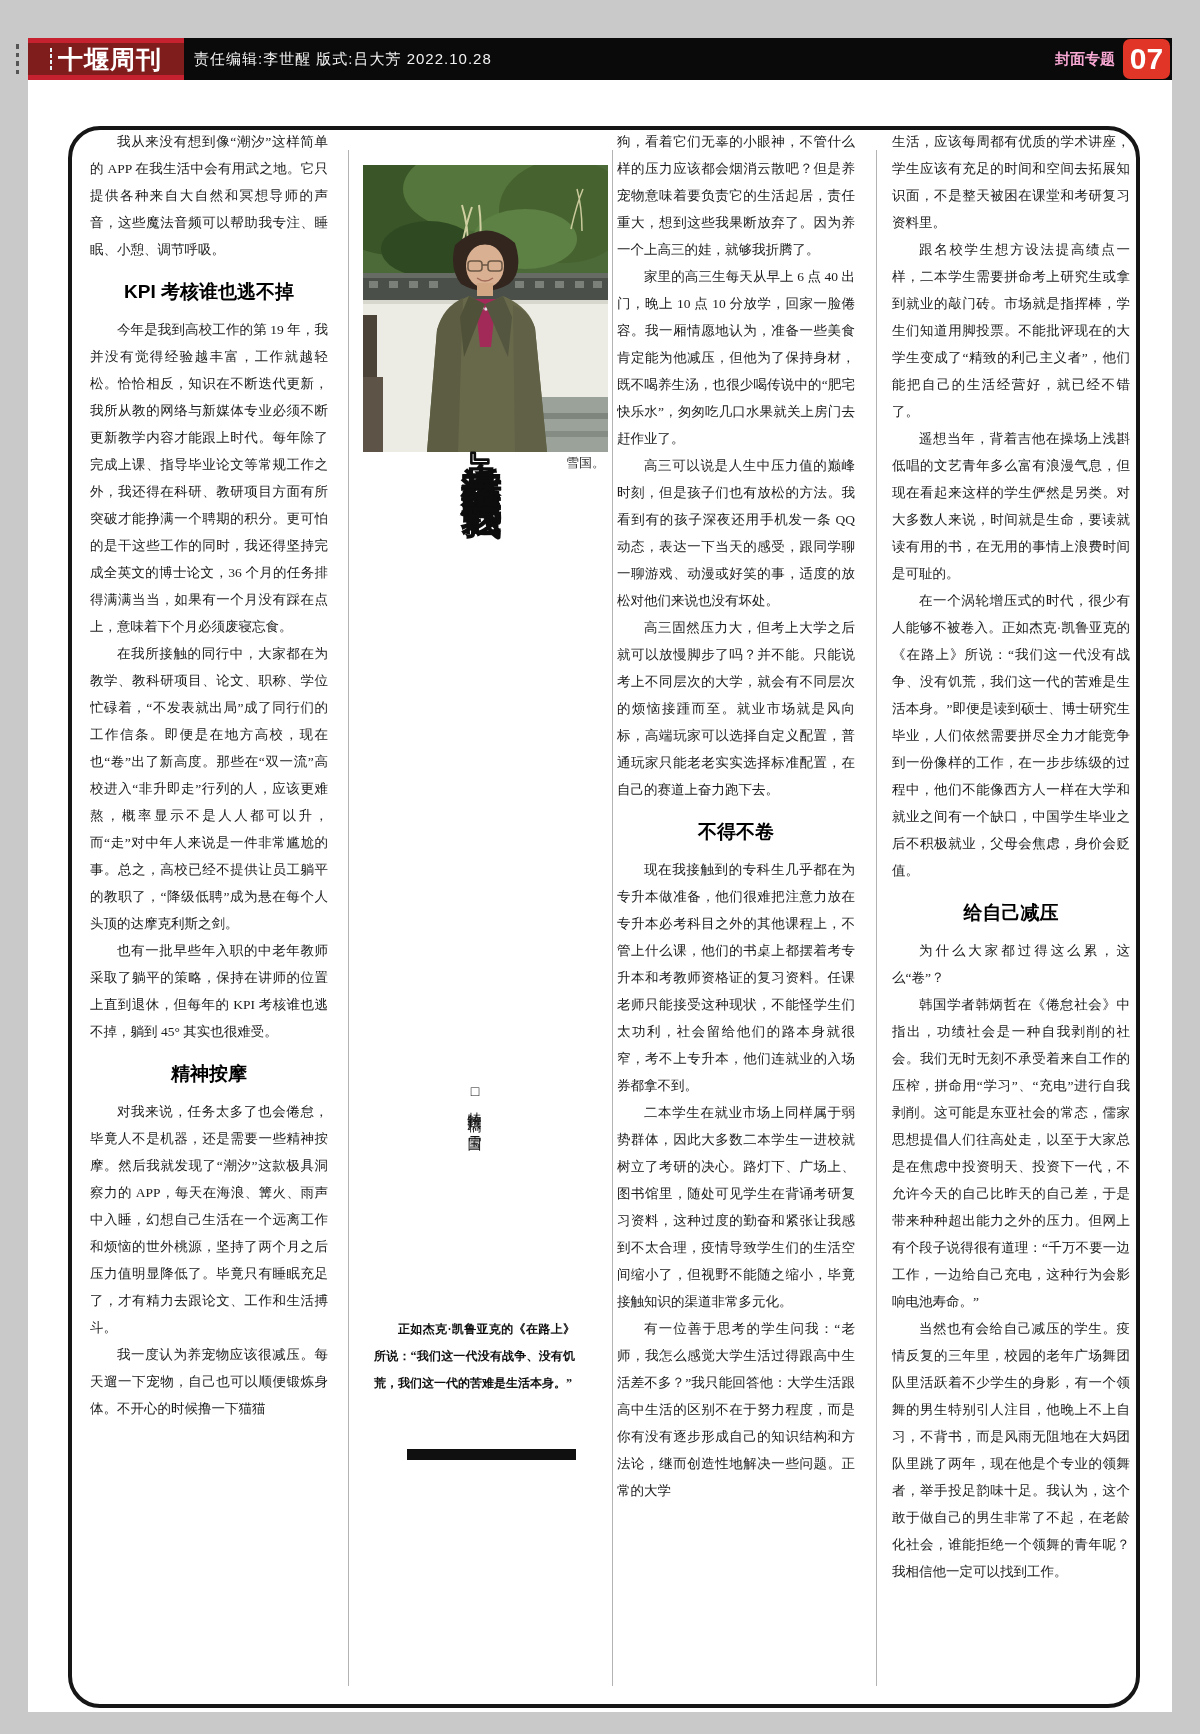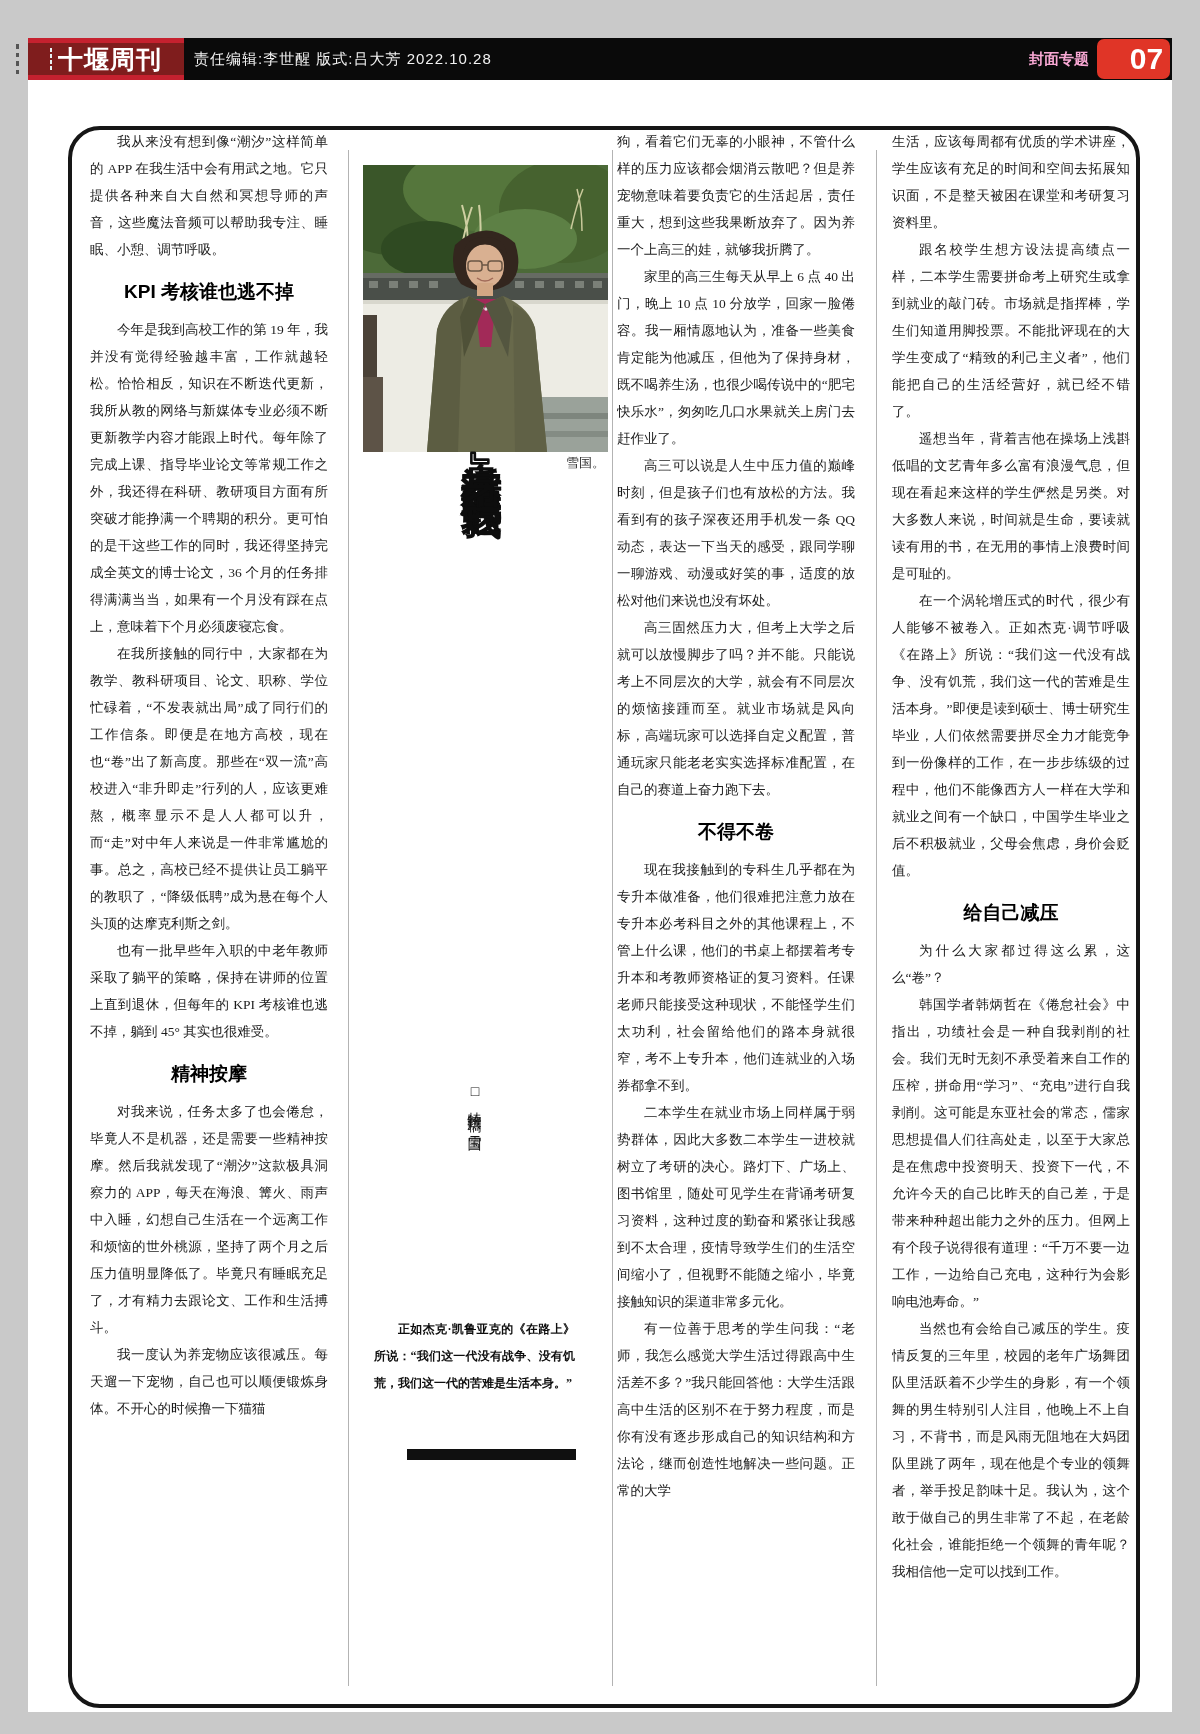--- a/index.html
+++ b/index.html
@@ -17,21 +17,21 @@
   .masthead-marks i{display:block;width:2px;height:4px;background:#e8f2f4;}
   .masthead-title{color:#fff;font-weight:700;font-size:25px;letter-spacing:1px;
     font-family:"Liberation Sans","DejaVu Sans",sans-serif;white-space:nowrap;}
   .editors{color:#f2f2f2;font-size:15px;margin-left:10px;align-self:center;
     font-family:"Liberation Sans","DejaVu Sans",sans-serif;letter-spacing:1px;}
   .header-spacer{flex:1;}
   .section-title{color:#f9a8d4;font-weight:700;font-size:15px;align-self:center;margin-right:8px;
     font-family:"Liberation Sans","DejaVu Sans",sans-serif;}
   .page-box{width:47px;margin:1px 2px 1px 0;background:#e03527;border-radius:7px;color:#fff;
     display:flex;align-items:center;justify-content:center;font-size:30px;font-weight:700;
-    font-family:"Liberation Sans","DejaVu Sans",sans-serif;padding-left:26px;}
+    font-family:"Liberation Sans","DejaVu Sans",sans-serif;}
 
   
   .frame{position:absolute;left:68px;top:126px;width:1064px;height:1574px;border:4px solid #161616;border-radius:32px;}
   .vrule{position:absolute;top:150px;width:1px;height:1536px;background:#b3b3b3;}
 
   
   .col{position:absolute;top:128px;width:238px;font-size:13.5px;line-height:27px;color:#1b1b1b;
     text-align:justify;max-height:1556px;overflow:hidden;}
   .col p{margin:0;text-indent:2em;}
   .col p.noindent{text-indent:0;}
@@ -167,19 +167,19 @@
       <p>高三固然压力大，但考上大学之后就可以放慢脚步了吗？并不能。只能说考上不同层次的大学，就会有不同层次的烦恼接踵而至。就业市场就是风向标，高端玩家可以选择自定义配置，普通玩家只能老老实实选择标准配置，在自己的赛道上奋力跑下去。</p>
       <h3>不得不卷</h3>
       <p>现在我接触到的专科生几乎都在为专升本做准备，他们很难把注意力放在专升本必考科目之外的其他课程上，不管上什么课，他们的书桌上都摆着考专升本和考教师资格证的复习资料。任课老师只能接受这种现状，不能怪学生们太功利，社会留给他们的路本身就很窄，考不上专升本，他们连就业的入场券都拿不到。</p>
       <p>二本学生在就业市场上同样属于弱势群体，因此大多数二本学生一进校就树立了考研的决心。路灯下、广场上、图书馆里，随处可见学生在背诵考研复习资料，这种过度的勤奋和紧张让我感到不太合理，疫情导致学生们的生活空间缩小了，但视野不能随之缩小，毕竟接触知识的渠道非常多元化。</p>
       <p>有一位善于思考的学生问我：“老师，我怎么感觉大学生活过得跟高中生活差不多？”我只能回答他：大学生活跟高中生活的区别不在于努力程度，而是你有没有逐步形成自己的知识结构和方法论，继而创造性地解决一些问题。正常的大学</p>
     </div>
   <div class="col" id="col4">
       <p class="noindent">生活，应该每周都有优质的学术讲座，学生应该有充足的时间和空间去拓展知识面，不是整天被困在课堂和考研复习资料里。</p>
       <p>跟名校学生想方设法提高绩点一样，二本学生需要拼命考上研究生或拿到就业的敲门砖。市场就是指挥棒，学生们知道用脚投票。不能批评现在的大学生变成了“精致的利己主义者”，他们能把自己的生活经营好，就已经不错了。</p>
       <p>遥想当年，背着吉他在操场上浅斟低唱的文艺青年多么富有浪漫气息，但现在看起来这样的学生俨然是另类。对大多数人来说，时间就是生命，要读就读有用的书，在无用的事情上浪费时间是可耻的。</p>
-      <p>在一个涡轮增压式的时代，很少有人能够不被卷入。正如杰克·调节呼吸《在路上》所说：“我们这一代没有战争、没有饥荒，我们这一代的苦难是生活本身。”即便是读到硕士、博士研究生毕业，人们依然需要拼尽全力才能竞争到一份像样的工作，在一步步练级的过程中，他们不能像西方人一样在大学和就业之间有一个缺口，中国学生毕业之后不积极就业，父母会焦虑，身价会贬值。</p>
+      <p>在一个涡轮增压式的时代，很少有人能够不被卷入。正如杰克·凯鲁亚克的《在路上》所说：“我们这一代没有战争、没有饥荒，我们这一代的苦难是生活本身。”即便是读到硕士、博士研究生毕业，人们依然需要拼尽全力才能竞争到一份像样的工作，在一步步练级的过程中，他们不能像西方人一样在大学和就业之间有一个缺口，中国学生毕业之后不积极就业，父母会焦虑，身价会贬值。</p>
       <h3>给自己减压</h3>
       <p>为什么大家都过得这么累，这么“卷”？</p>
       <p>韩国学者韩炳哲在《倦怠社会》中指出，功绩社会是一种自我剥削的社会。我们无时无刻不承受着来自工作的压榨，拼命用“学习”、“充电”进行自我剥削。这可能是东亚社会的常态，儒家思想提倡人们往高处走，以至于大家总是在焦虑中投资明天、投资下一代，不允许今天的自己比昨天的自己差，于是带来种种超出能力之外的压力。但网上有个段子说得很有道理：“千万不要一边工作，一边给自己充电，这种行为会影响电池寿命。”</p>
       <p>当然也有会给自己减压的学生。疫情反复的三年里，校园的老年广场舞团队里活跃着不少学生的身影，有一个领舞的男生特别引人注目，他晚上不上自习，不背书，而是风雨无阻地在大妈团队里跳了两年，现在他是个专业的领舞者，举手投足韵味十足。我认为，这个敢于做自己的男生非常了不起，在老龄化社会，谁能拒绝一个领舞的青年呢？我相信他一定可以找到工作。</p>
     </div>
 </div>
 
 </body></html>

